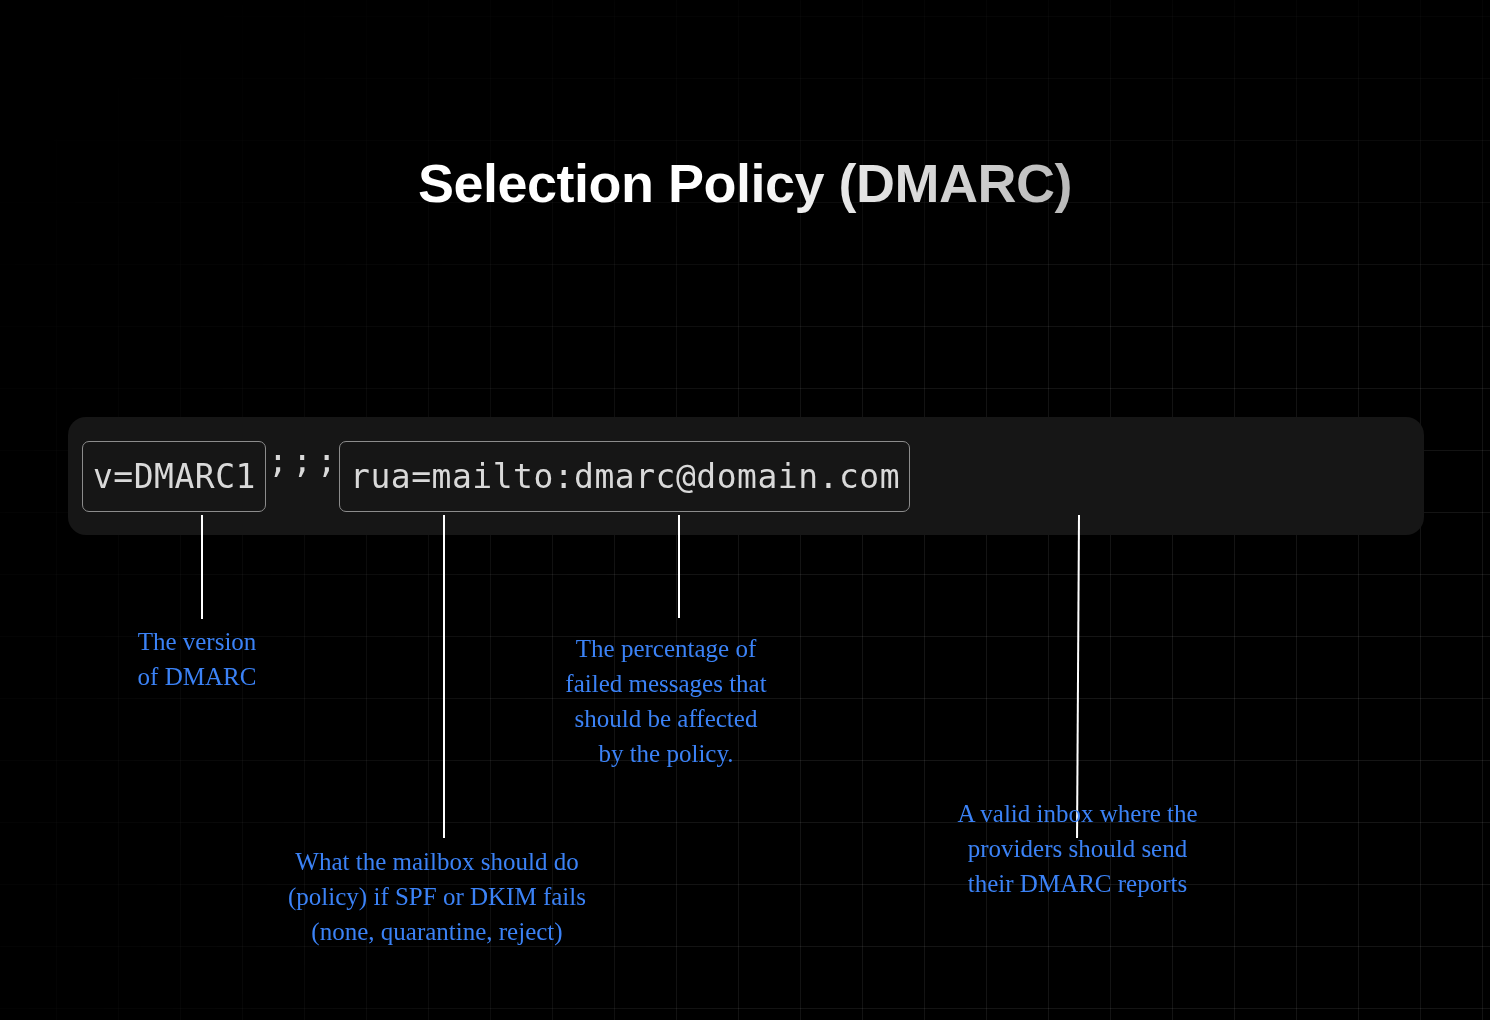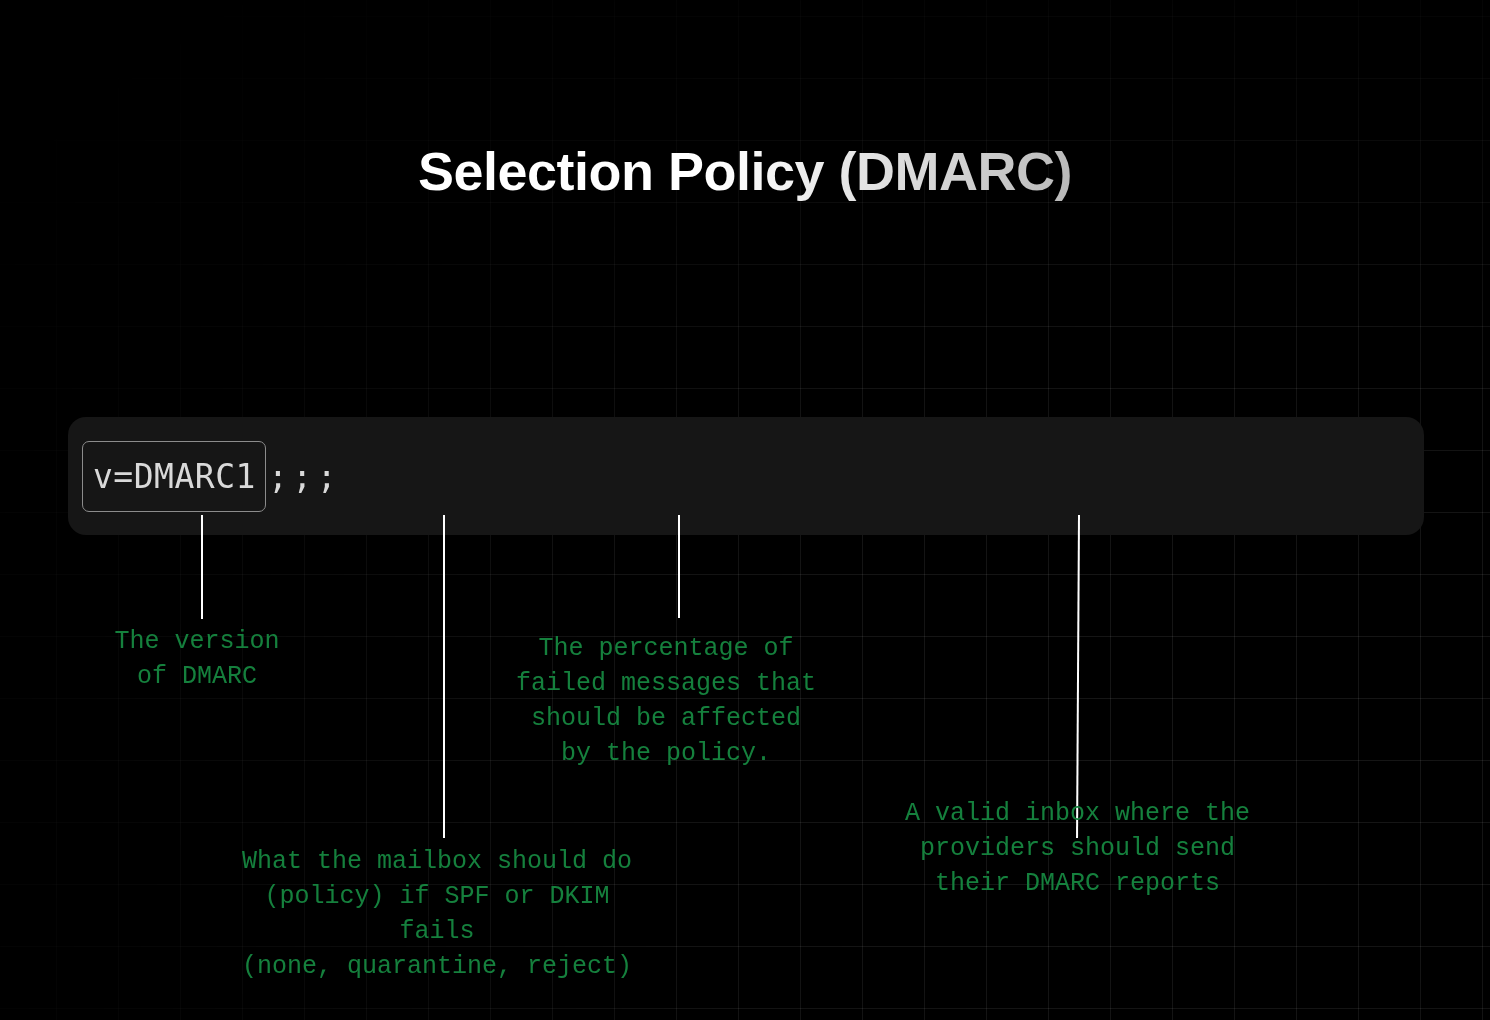--- a/index.html
+++ b/index.html
@@ -25,21 +25,21 @@
     background-size: 62px 62px;
     background-position: -6px 16px;
     -webkit-mask-image: radial-gradient(ellipse 105% 105% at 78% 72%, rgba(0,0,0,1) 0%, rgba(0,0,0,0.85) 38%, rgba(0,0,0,0.25) 68%, rgba(0,0,0,0) 92%);
     mask-image: radial-gradient(ellipse 105% 105% at 78% 72%, rgba(0,0,0,1) 0%, rgba(0,0,0,0.85) 38%, rgba(0,0,0,0.25) 68%, rgba(0,0,0,0) 92%);
     pointer-events: none;
   }
 
   
   #page-title {
     position: absolute;
-    top: 104px;
+    top: 116px;
     left: 0;
     width: 1490px;
     text-align: center;
     font-size: 54px;
     font-weight: bold;
     letter-spacing: -0.5px;
     background: linear-gradient(100deg, #ffffff 0%, #ffffff 48%, #d8d8d8 62%, #9a9a9a 82%, #7e7e7e 100%);
     -webkit-background-clip: text;
     background-clip: text;
     color: transparent;
@@ -56,21 +56,20 @@
     height: 118px;
     background: #161616;
     border-radius: 18px;
     box-sizing: border-box;
     display: flex;
     align-items: center;
     padding: 0 14px;
   }
   #code-line {
     display: flex;
-    align-items: center;
     font-family: "DejaVu Sans Mono", "Liberation Mono", monospace;
     font-size: 33px;
     color: #d5d5d5;
     letter-spacing: 0.5px;
     white-space: nowrap;
   }
   .code-chip {
     border: 1px solid #8c8c8c;
     border-radius: 7px;
     padding: 18px 9px 18px 10px;
@@ -87,45 +86,46 @@
   .connector {
     position: absolute;
     background: #ffffff;
     width: 1.6px;
     transform-origin: top center;
   }
 
   
   .annotation {
     position: absolute;
-    color: #15803d;
+    color: #3b82f6;
     font-size: 25px;
     line-height: 35px;
     text-align: center;
     white-space: pre-line;
-    font-family: Liberation Mono, monospace;
+    font-family: Liberation Serif, serif;
   }
   #annot-version  { left: 77px;  top: 624px;  width: 240px; }
   #annot-pct      { left: 496px; top: 631px;  width: 340px; }
   #annot-policy   { left: 232px; top: 844px;  width: 410px; }
   #annot-rua      { left: 895px; top: 796px;  width: 365px; }
 </style>
 </head>
 <body>
 
 <div id="grid-layer"></div>
 
 <h1 id="page-title">Selection Policy (DMARC)</h1>
 
 <div id="code-panel">
   <div id="code-line">
     <span class="code-chip">v=DMARC1</span>
     <span class="code-sep">;</span>
     <span class="code-sep">;</span>
     <span class="code-sep">;</span>
+    <span class="code-chip">rua=mailto:dmarc@domain.com</span>
   </div>
 </div>
 
 <div class="connector" style="left:201px; top:515px; height:104px;"></div>
 <div class="connector" style="left:443px; top:515px; height:323px;"></div>
 <div class="connector" style="left:678px; top:515px; height:103px;"></div>
 <div class="connector" style="left:1078px; top:515px; height:323px; transform: rotate(0.35deg);"></div>
 
 <div class="annotation" id="annot-version">The version
 of DMARC</div>

